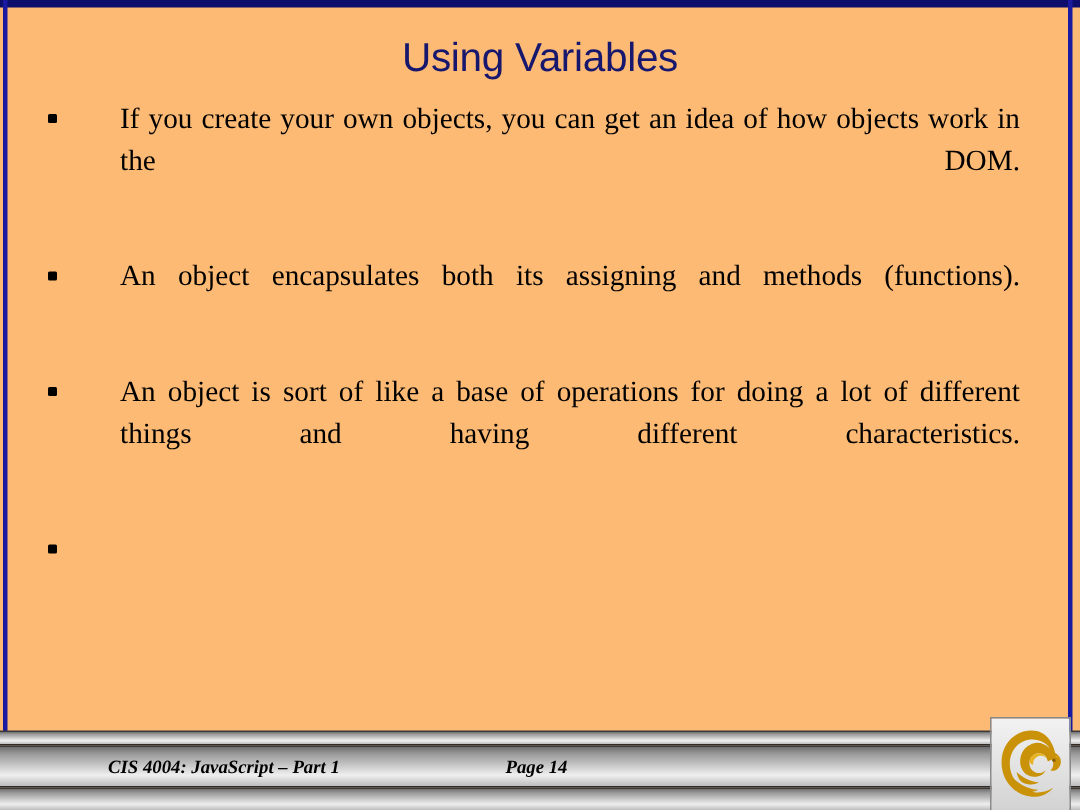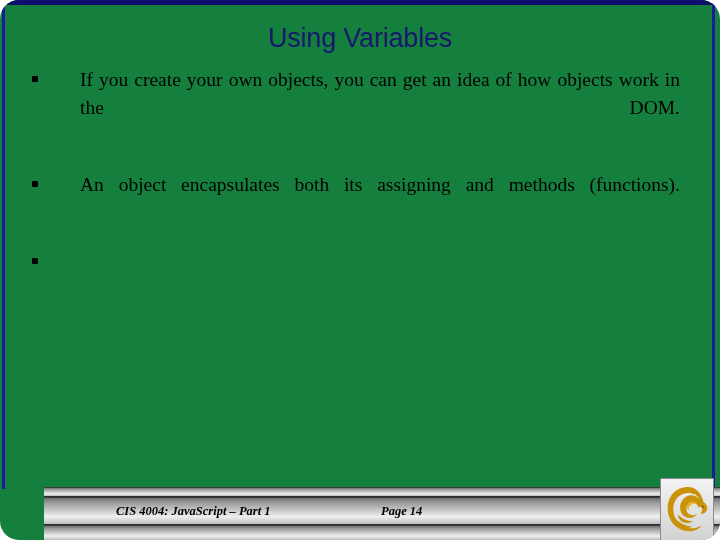--- a/index.html
+++ b/index.html
@@ -5,25 +5,24 @@
   html, body {
     margin: 0;
     padding: 0;
     background: #ffffff;
   }
 
   .slide {
     position: relative;
     width: 720px;
     height: 540px;
-    background: #15803d;
+    background: #fdba74;
     overflow: hidden;
     box-sizing: border-box;
     font-family: "Liberation Serif", "DejaVu Serif", serif;
-    border-radius: 19px;
   }
 
   
   .border-top {
     position: absolute;
     top: 0;
     left: 0;
     width: 720px;
     height: 5px;
     background: #0d0d6b;
@@ -109,21 +108,20 @@
     width: 100%;
   }
 
   
   .footer {
     position: absolute;
     left: 0;
     bottom: 0;
     width: 616px;
     height: 53px;
-    margin-left: 44px;
   }
 
   .footer-bar {
     position: absolute;
     left: 0;
     width: 720px;
     background: linear-gradient(to bottom,
                 #6f6f6f 0%,
                 #9a9a9a 18%,
                 #c9c9c9 48%,
@@ -219,20 +217,24 @@
       <span class="bullet-dot"></span>
       <span class="bullet-text">If you create your own objects, you can get an idea of how objects work in the DOM.</span>
     </div>
 
     <div class="bullet-row">
       <span class="bullet-dot"></span>
       <span class="bullet-text">An object encapsulates both its assigning and methods (functions).</span>
     </div>
 
 
+    <div class="bullet-row">
+      <span class="bullet-dot"></span>
+      <span class="bullet-text">An object is sort of like a base of operations for doing a lot of different things and having different characteristics.</span>
+    </div>
 
     <div class="bullet-row">
       <span class="bullet-dot"></span>
     </div>
 
   </div>
 
   <div class="footer">
     <div class="footer-bar footer-bar-thin-top"></div>
     <div class="footer-bar footer-bar-main"></div>

